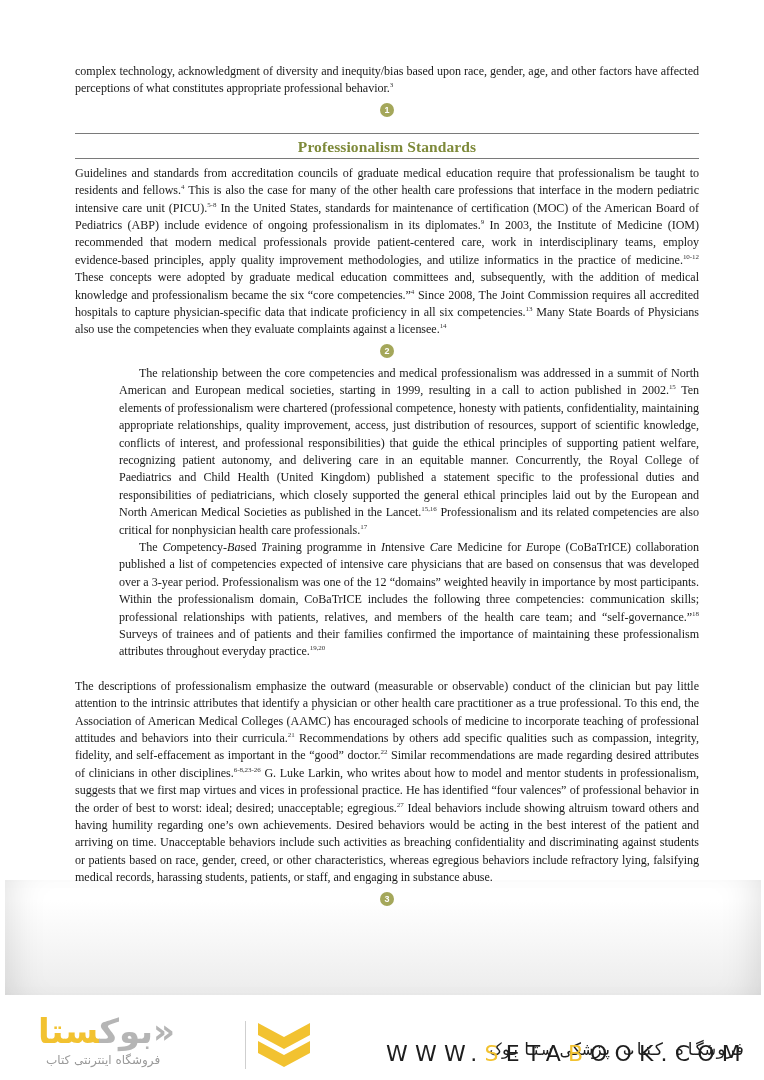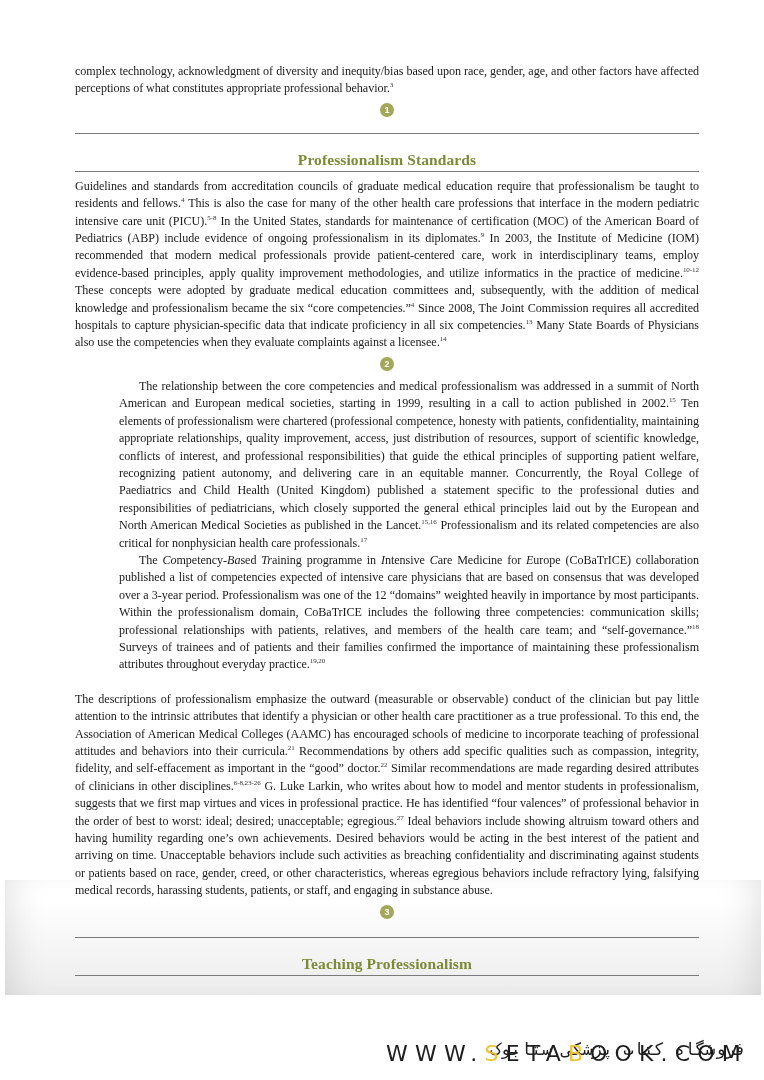--- a/index.html
+++ b/index.html
@@ -31,21 +31,21 @@
     display: flex; justify-content: center; margin: 5px 0 0 0; height: 16px;
   }
   .marker span {
     width: 14px; height: 14px; border-radius: 50%;
     background: #a4a75a; color: #ffffff;
     font-family: "Liberation Sans", sans-serif; font-weight: bold; font-size: 9px;
     display: flex; align-items: center; justify-content: center;
   }
   .section-head {
     border-top: 1.5px solid #7a7a7a; border-bottom: 1.5px solid #7a7a7a;
-    text-align: center; padding: 17px 0 2px 0;
+    text-align: center; padding: 4px 0 2px 0;
     font-size: 15.5px; font-weight: bold; color: #7e8a3a;
     letter-spacing: 0.1px;
   }
   .bi { font-weight: normal; font-style: italic; }
   .footer {
     position: absolute; left: 0; top: 995px; width: 764px; height: 85px; background: #ffffff;
   }
   .logo-wrap { position: absolute; left: 38px; top: 16px; width: 260px; height: 62px; }
   .logo-chevrons { position: absolute; left: 218px; top: 8px; }
   .logo-divider { position: absolute; left: 207px; top: 10px; width: 1px; height: 48px; background: #cfcfcf; }
@@ -85,20 +85,30 @@
     <p class="indent"><span>The </span><span class="bi">Co</span><span>mpetency-</span><span class="bi">Ba</span><span>sed </span><span class="bi">Tr</span><span>aining programme in </span><span class="bi">I</span><span>ntensive </span><span class="bi">C</span><span>are Medicine for </span><span class="bi">E</span><span>urope (CoBaTrICE) collaboration published a list of competencies expected of intensive care physicians that are based on consensus that was developed over a 3-year period. Professionalism was one of the 12 “domains” weighted heavily in importance by most participants. Within the professionalism domain, CoBaTrICE includes the following three competencies: communication skills; professional relationships with patients, relatives, and members of the health care team; and “self-governance.”</span><sup>18</sup><span> Surveys of trainees and of patients and their families confirmed the importance of maintaining these professionalism attributes throughout everyday practice.</span><sup>19,20</sup></p>
 
     <div style="height:11px"></div>
     <div style="height:6px"></div>
     <p><span>The descriptions of professionalism emphasize the outward (measurable or observable) conduct of the clinician but pay little attention to the intrinsic attributes that identify a physician or other health care practitioner as a true professional. To this end, the Association of American Medical Colleges (AAMC) has encouraged schools of medicine to incorporate teaching of professional attitudes and behaviors into their curricula.</span><sup>21</sup><span> Recommendations by others add specific qualities such as compassion, integrity, fidelity, and self-effacement as important in the “good” doctor.</span><sup>22</sup><span> Similar recommendations are made regarding desired attributes of clinicians in other disciplines.</span><sup>6-8,23-26</sup><span> G. Luke Larkin, who writes about how to model and mentor students in professionalism, suggests that we first map virtues and vices in professional practice. He has identified “four valences” of professional behavior in the order of best to worst: ideal; desired; unacceptable; egregious.</span><sup>27</sup><span> Ideal behaviors include showing altruism toward others and having humility regarding one’s own achievements. Desired behaviors would be acting in the best interest of the patient and arriving on time. Unacceptable behaviors include such activities as breaching confidentiality and discriminating against students or patients based on race, gender, creed, or other characteristics, whereas egregious behaviors include refractory lying, falsifying medical records, harassing students, patients, or staff, and engaging in substance abuse.</span></p>
     <div class="marker">
         <span>3</span>
       </div>
 
     <div style="height:16px"></div>
-    <div class="section-head">Teaching Professionalism</div>
   </div>
 </div>
 
 <div class="footer">
+  <div class="logo-wrap">
+    <div class="logo-word">
+      <span style="direction:ltr">«</span><span>بوک</span><span class="y">ستا</span>
+    </div>
+    <div class="logo-sub">فروشگاه اینترنتی کتاب</div>
+    <div class="logo-divider"></div>
+    <svg class="logo-chevrons" width="56" height="50" viewBox="0 0 56 50">
+      <polygon points="2,4 28,18 54,4 54,16 28,30 2,16" fill="#f2c230"></polygon>
+      <polygon points="2,22 28,36 54,22 54,34 28,48 2,34" fill="#f2c230"></polygon>
+    </svg>
+  </div>
   <div class="store-fa">فروشگاه کتاب پزشکی ستابوک</div>
   <div class="store-url"><span>WWW.</span><span class="y">S</span><span>ETA</span><span class="y">B</span><span>OOK.COM</span></div>
 </div>
 
 </body></html>

